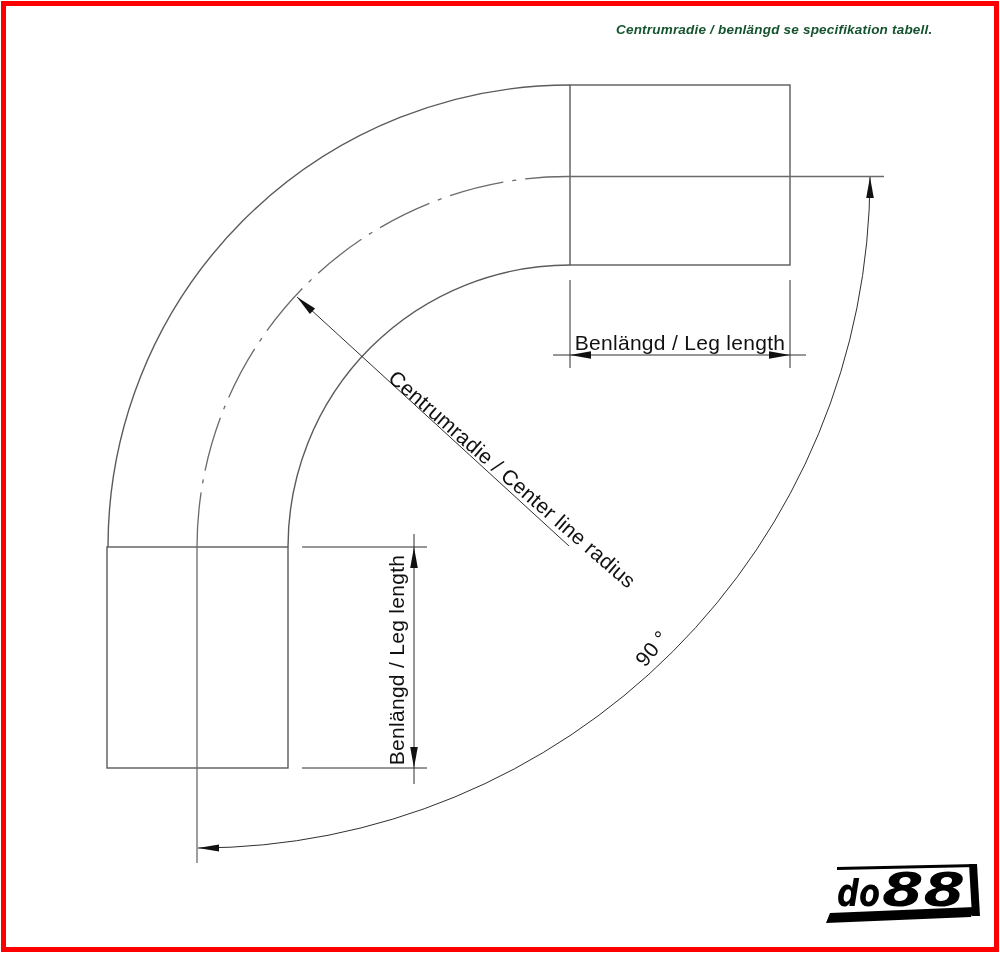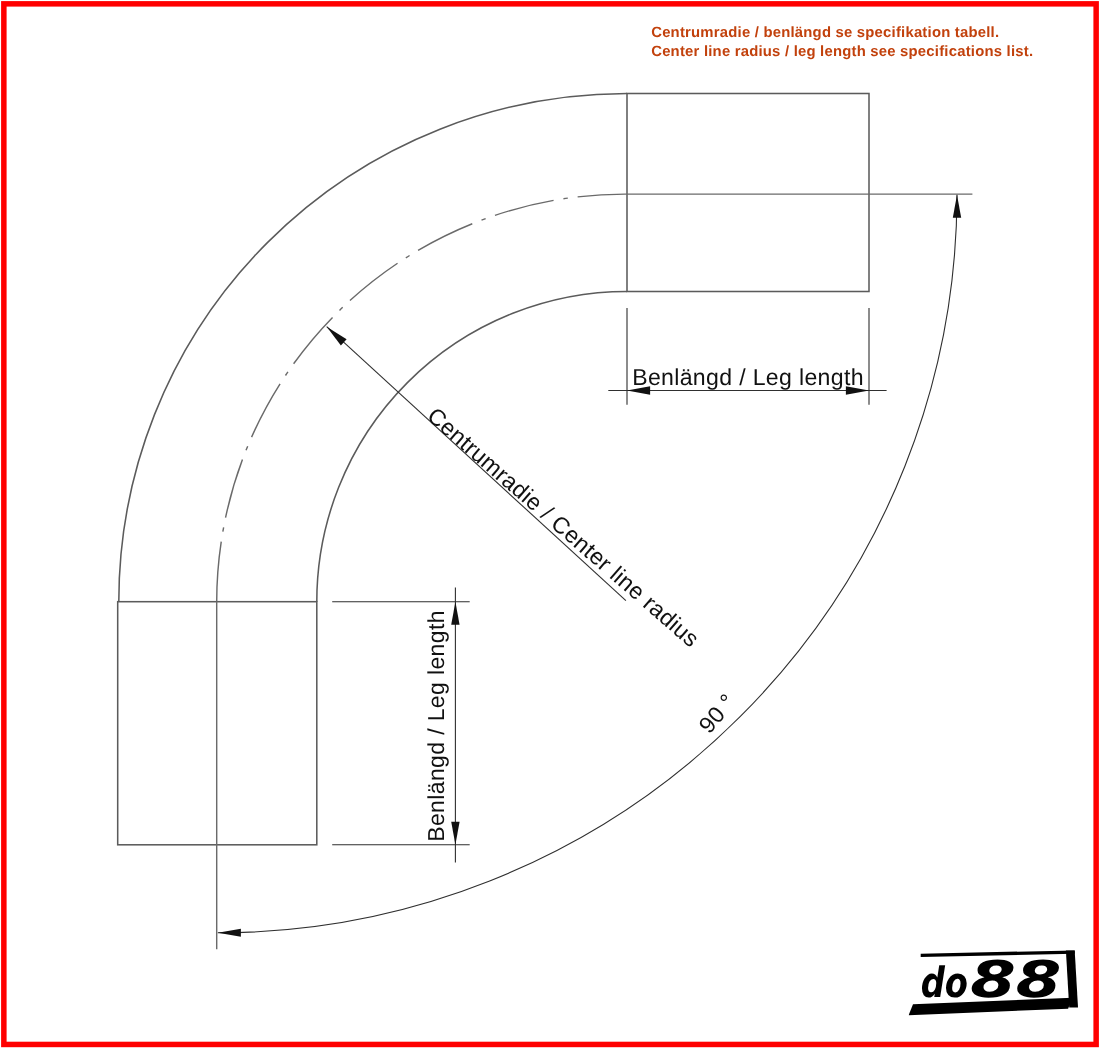--- a/index.html
+++ b/index.html
@@ -9,27 +9,28 @@
     background:#ffffff;
     overflow:hidden;
     font-family:"Liberation Sans","DejaVu Sans",sans-serif;
   }
   .frame{
     position:absolute;left:1px;top:1px;right:1px;bottom:1px;
     border:5px solid #ff0000;
     pointer-events:none;
   }
   .notice{
-    position:absolute;left:592px;top:21px;
-    color:#c2410c;
+    position:absolute;left:616px;top:21px;
+    color:#14532d;
     font-size:13.5px;
     font-weight:bold;
     line-height:17px;
     letter-spacing:0.2px;
     white-space:nowrap;
+    font-style:italic;
   }
   svg.drawing{position:absolute;left:0;top:0;}
   svg.logo{position:absolute;left:826px;top:856px;}
   .geom{stroke:#5b5b5b;stroke-width:1.4;fill:none;}
   .cline{stroke:#6a6a6a;stroke-width:1.3;fill:none;}
   .dim{stroke:#2f2f2f;stroke-width:1;fill:none;}
   .arrow{fill:#111111;stroke:none;}
   .lbl{
     fill:#111111;
     font-family:"Liberation Sans","DejaVu Sans",sans-serif;
@@ -85,21 +86,20 @@
     <g>
       <path class="dim" d="M198,848 A672,672 0 0 0 870,177"></path>
       <polygon class="arrow" points="198,848 219,844.4 219,851.6"></polygon>
       <polygon class="arrow" points="870,177 866.2,198 873.8,198"></polygon>
       <text class="lbl" transform="translate(645,668) rotate(-50)">90 °</text>
     </g>
   </svg>
 
   <div class="notice">
     <div>Centrumradie / benlängd se specifikation tabell.</div>
-    <div>Center line radius / leg length see specifications list.</div>
   </div>
 
   <svg class="logo" width="162" height="72" viewBox="0 0 162 72">
     <polygon fill="#000000" points="11,11 151,8 151,11 11,14"></polygon>
     <polygon fill="#000000" points="143,8 151,8 154,60 146,60"></polygon>
     <polygon fill="#000000" points="4,57 149,51 145,61 0,67"></polygon>
     <text class="logo-text" x="11" y="50" font-size="38" textLength="43" lengthAdjust="spacingAndGlyphs">do</text>
     <text class="logo-text" x="56" y="50" font-size="46" textLength="83" lengthAdjust="spacingAndGlyphs">88</text>
   </svg>
 

